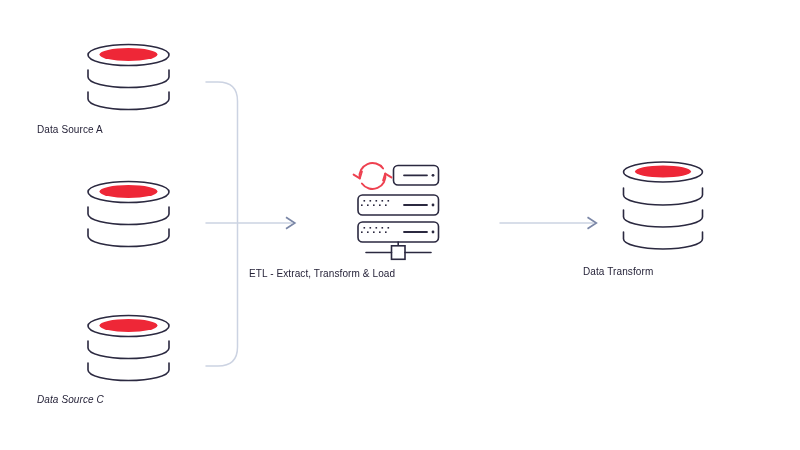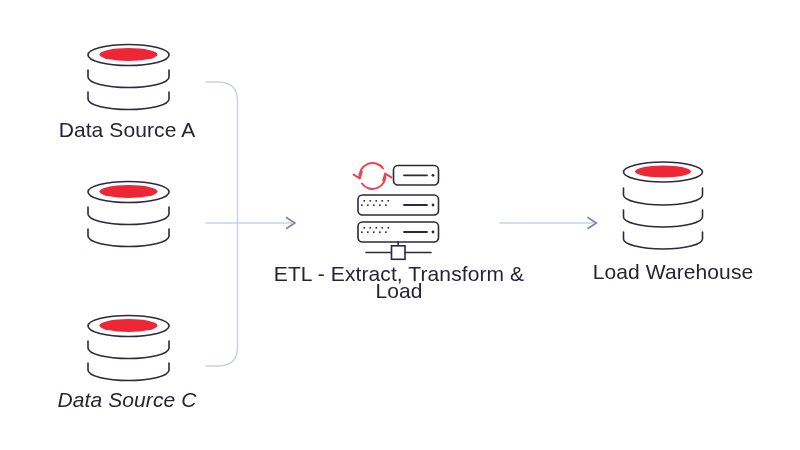--- a/index.html
+++ b/index.html
@@ -4,21 +4,21 @@
 <style>
   html,body{margin:0;padding:0;background:var(--background,#fff);}
   .stage{
     position:relative;width:800px;height:450px;overflow:hidden;
     background:var(--background,#fff);
     font-family:"Liberation Sans", sans-serif;
   }
   .stage svg{position:absolute;left:0;top:0;}
   .label{
     position:absolute;color:var(--text,#262339);
-    font-size:21px;line-height:17px;text-align:center;
+    font-size:10px;line-height:17px;text-align:left;
     letter-spacing:.1px;
   }
   
   .ink{stroke:var(--outline,#2b2940);fill:none;stroke-width:1.6;stroke-linecap:round;}
   .ink-thin{stroke:var(--outline,#2b2940);fill:none;stroke-width:1.8;stroke-linecap:round;}
   .fillwhite{fill:var(--background,#fff);}
   .red{fill:var(--accentRed,#ee2737);stroke:none;}
   .inkdot{fill:var(--outline,#2b2940);stroke:none;}
   .refresh{stroke:var(--refreshRed,#ee4150);fill:none;stroke-width:1.9;stroke-linecap:round;stroke-linejoin:round;}
   .connector{stroke:var(--connector,#ccd3e2);fill:none;stroke-width:1.5;stroke-linecap:round;}
@@ -107,14 +107,14 @@
     <use href="#cyl3" x="623" y="161"></use>
   </svg>
 
   <div class="label" style="left:37px;top:121px;width:180px;">Data Source A</div>
 
 
   <div class="label" style="left:37px;top:391px;width:180px;font-style:italic;">Data Source C</div>
 
   <div class="label" style="left:249px;top:265px;width:300px;">ETL - Extract, Transform &amp; Load</div>
 
-  <div class="label" style="left:583px;top:263px;width:180px;">Load Warehouse</div>
+  <div class="label" style="left:583px;top:263px;width:180px;">Data Transform</div>
 </div>
 
 </body></html>

